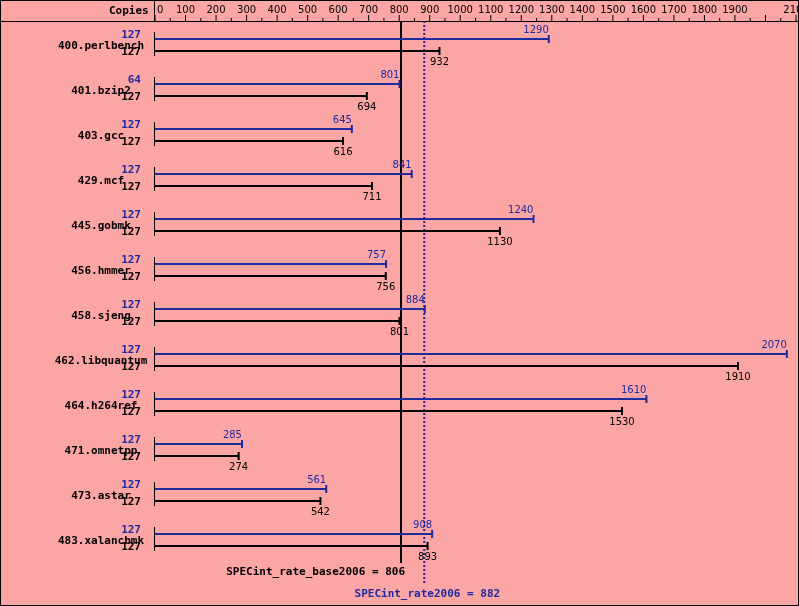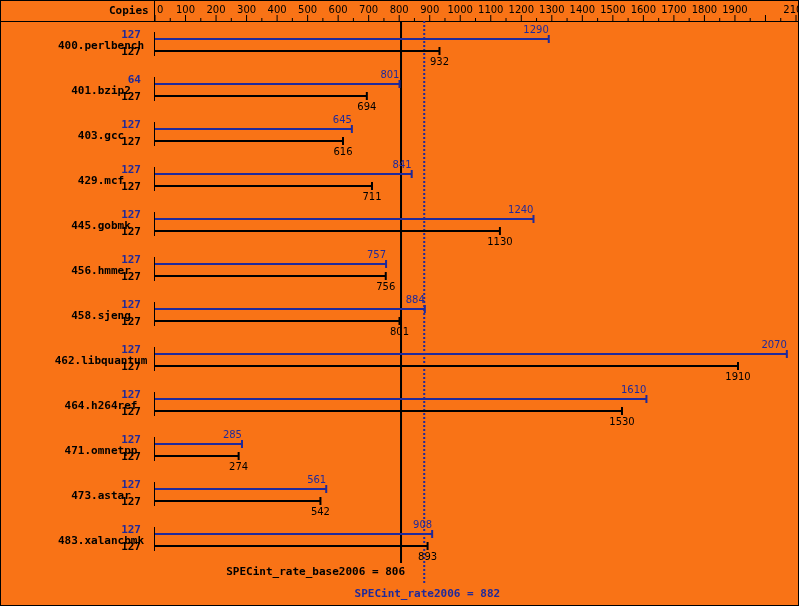--- a/index.html
+++ b/index.html
@@ -1,18 +1,18 @@
 <!DOCTYPE html>
 <html><head>
 <meta charset="utf-8">
 <style>
   html, body { margin: 0; padding: 0; background: #ffffff; }
   #chart-root {
     position: relative; width: 799px; height: 606px;
-    box-sizing: border-box; border: 1px solid #000; background: #f97316; overflow: hidden;
+    box-sizing: border-box; border: 1px solid #000; background: #fca5a5; overflow: hidden;
   }
   svg { position: absolute; left: 0; top: 0; }
   .lbl-bench { font-family: "DejaVu Sans Mono", monospace; font-weight: bold; font-size: 11px; fill: #000; }
   .lbl-copies-peak { font-family: "DejaVu Sans Mono", monospace; font-weight: bold; font-size: 11px; fill: #1f2a9c; }
   .lbl-copies-base { font-family: "DejaVu Sans Mono", monospace; font-weight: bold; font-size: 11px; fill: #000; }
   .lbl-tick { font-family: "DejaVu Sans", sans-serif; font-size: 10px; fill: #000; }
   .lbl-val-peak { font-family: "DejaVu Sans", sans-serif; font-size: 10px; fill: #1f2a9c; }
   .lbl-val-base { font-family: "DejaVu Sans", sans-serif; font-size: 10px; fill: #000; }
   .lbl-hdr { font-family: "DejaVu Sans Mono", monospace; font-weight: bold; font-size: 11px; fill: #000; }
   .lbl-sum-base { font-family: "DejaVu Sans Mono", monospace; font-weight: bold; font-size: 11px; fill: #000; }

